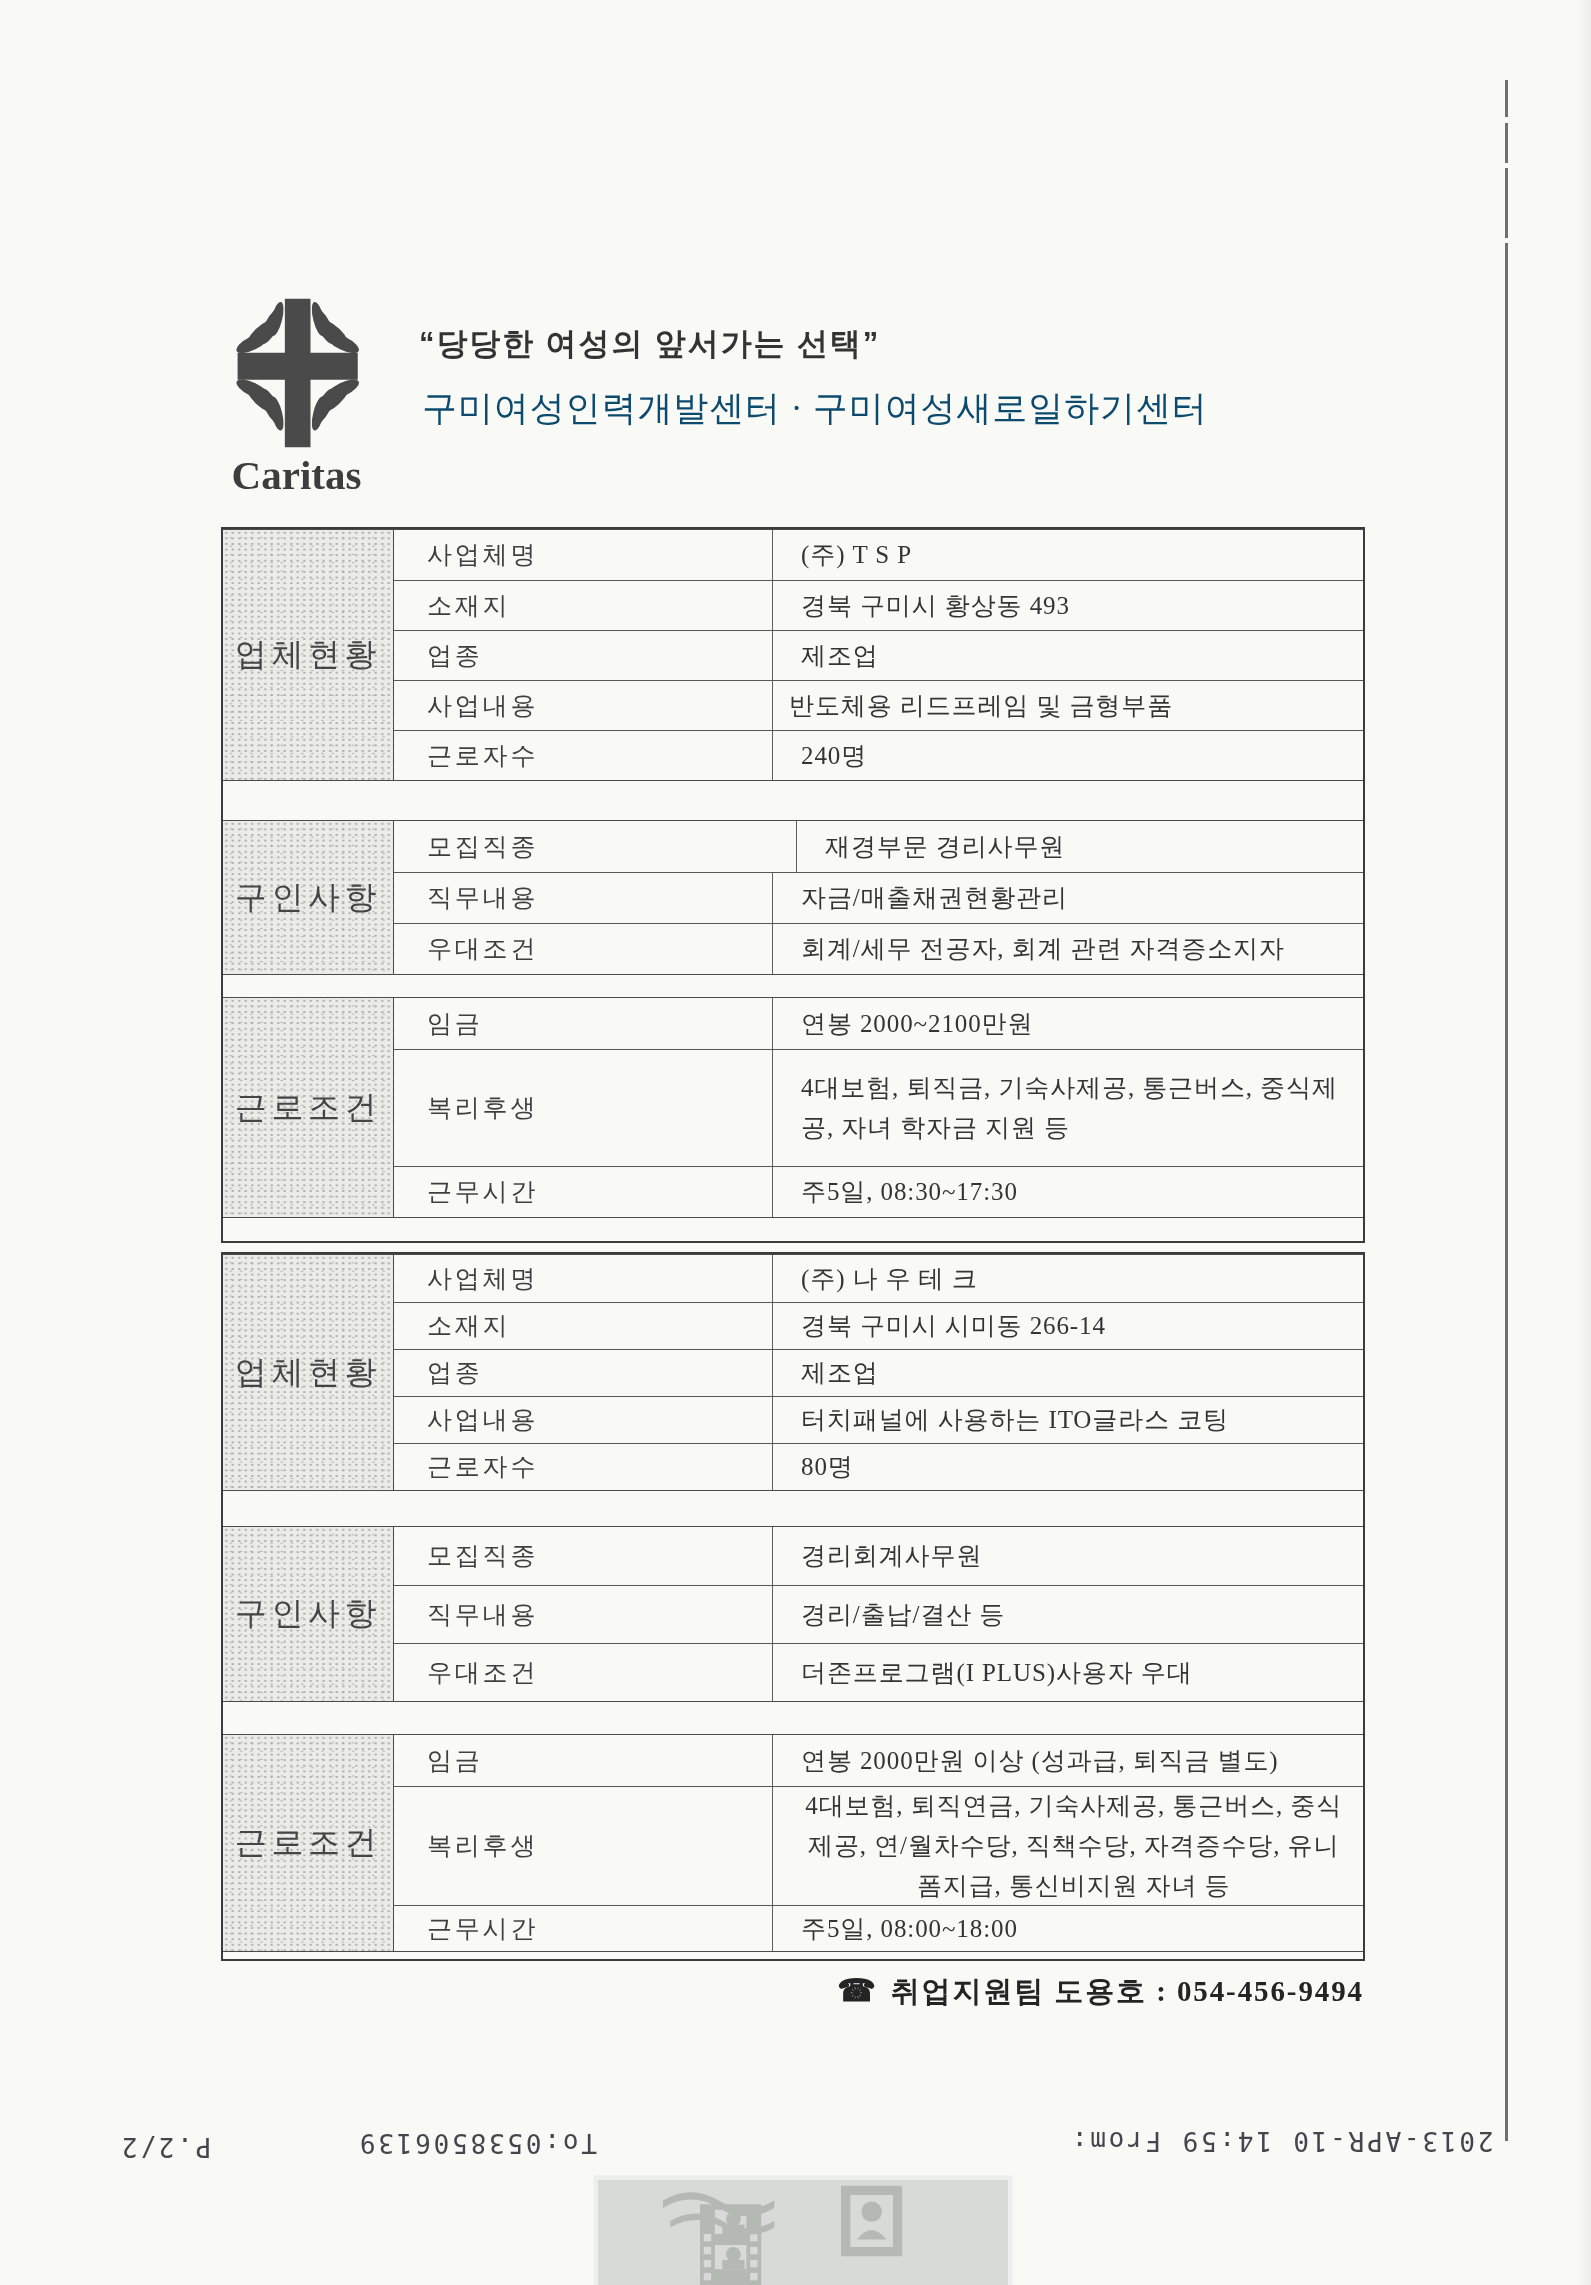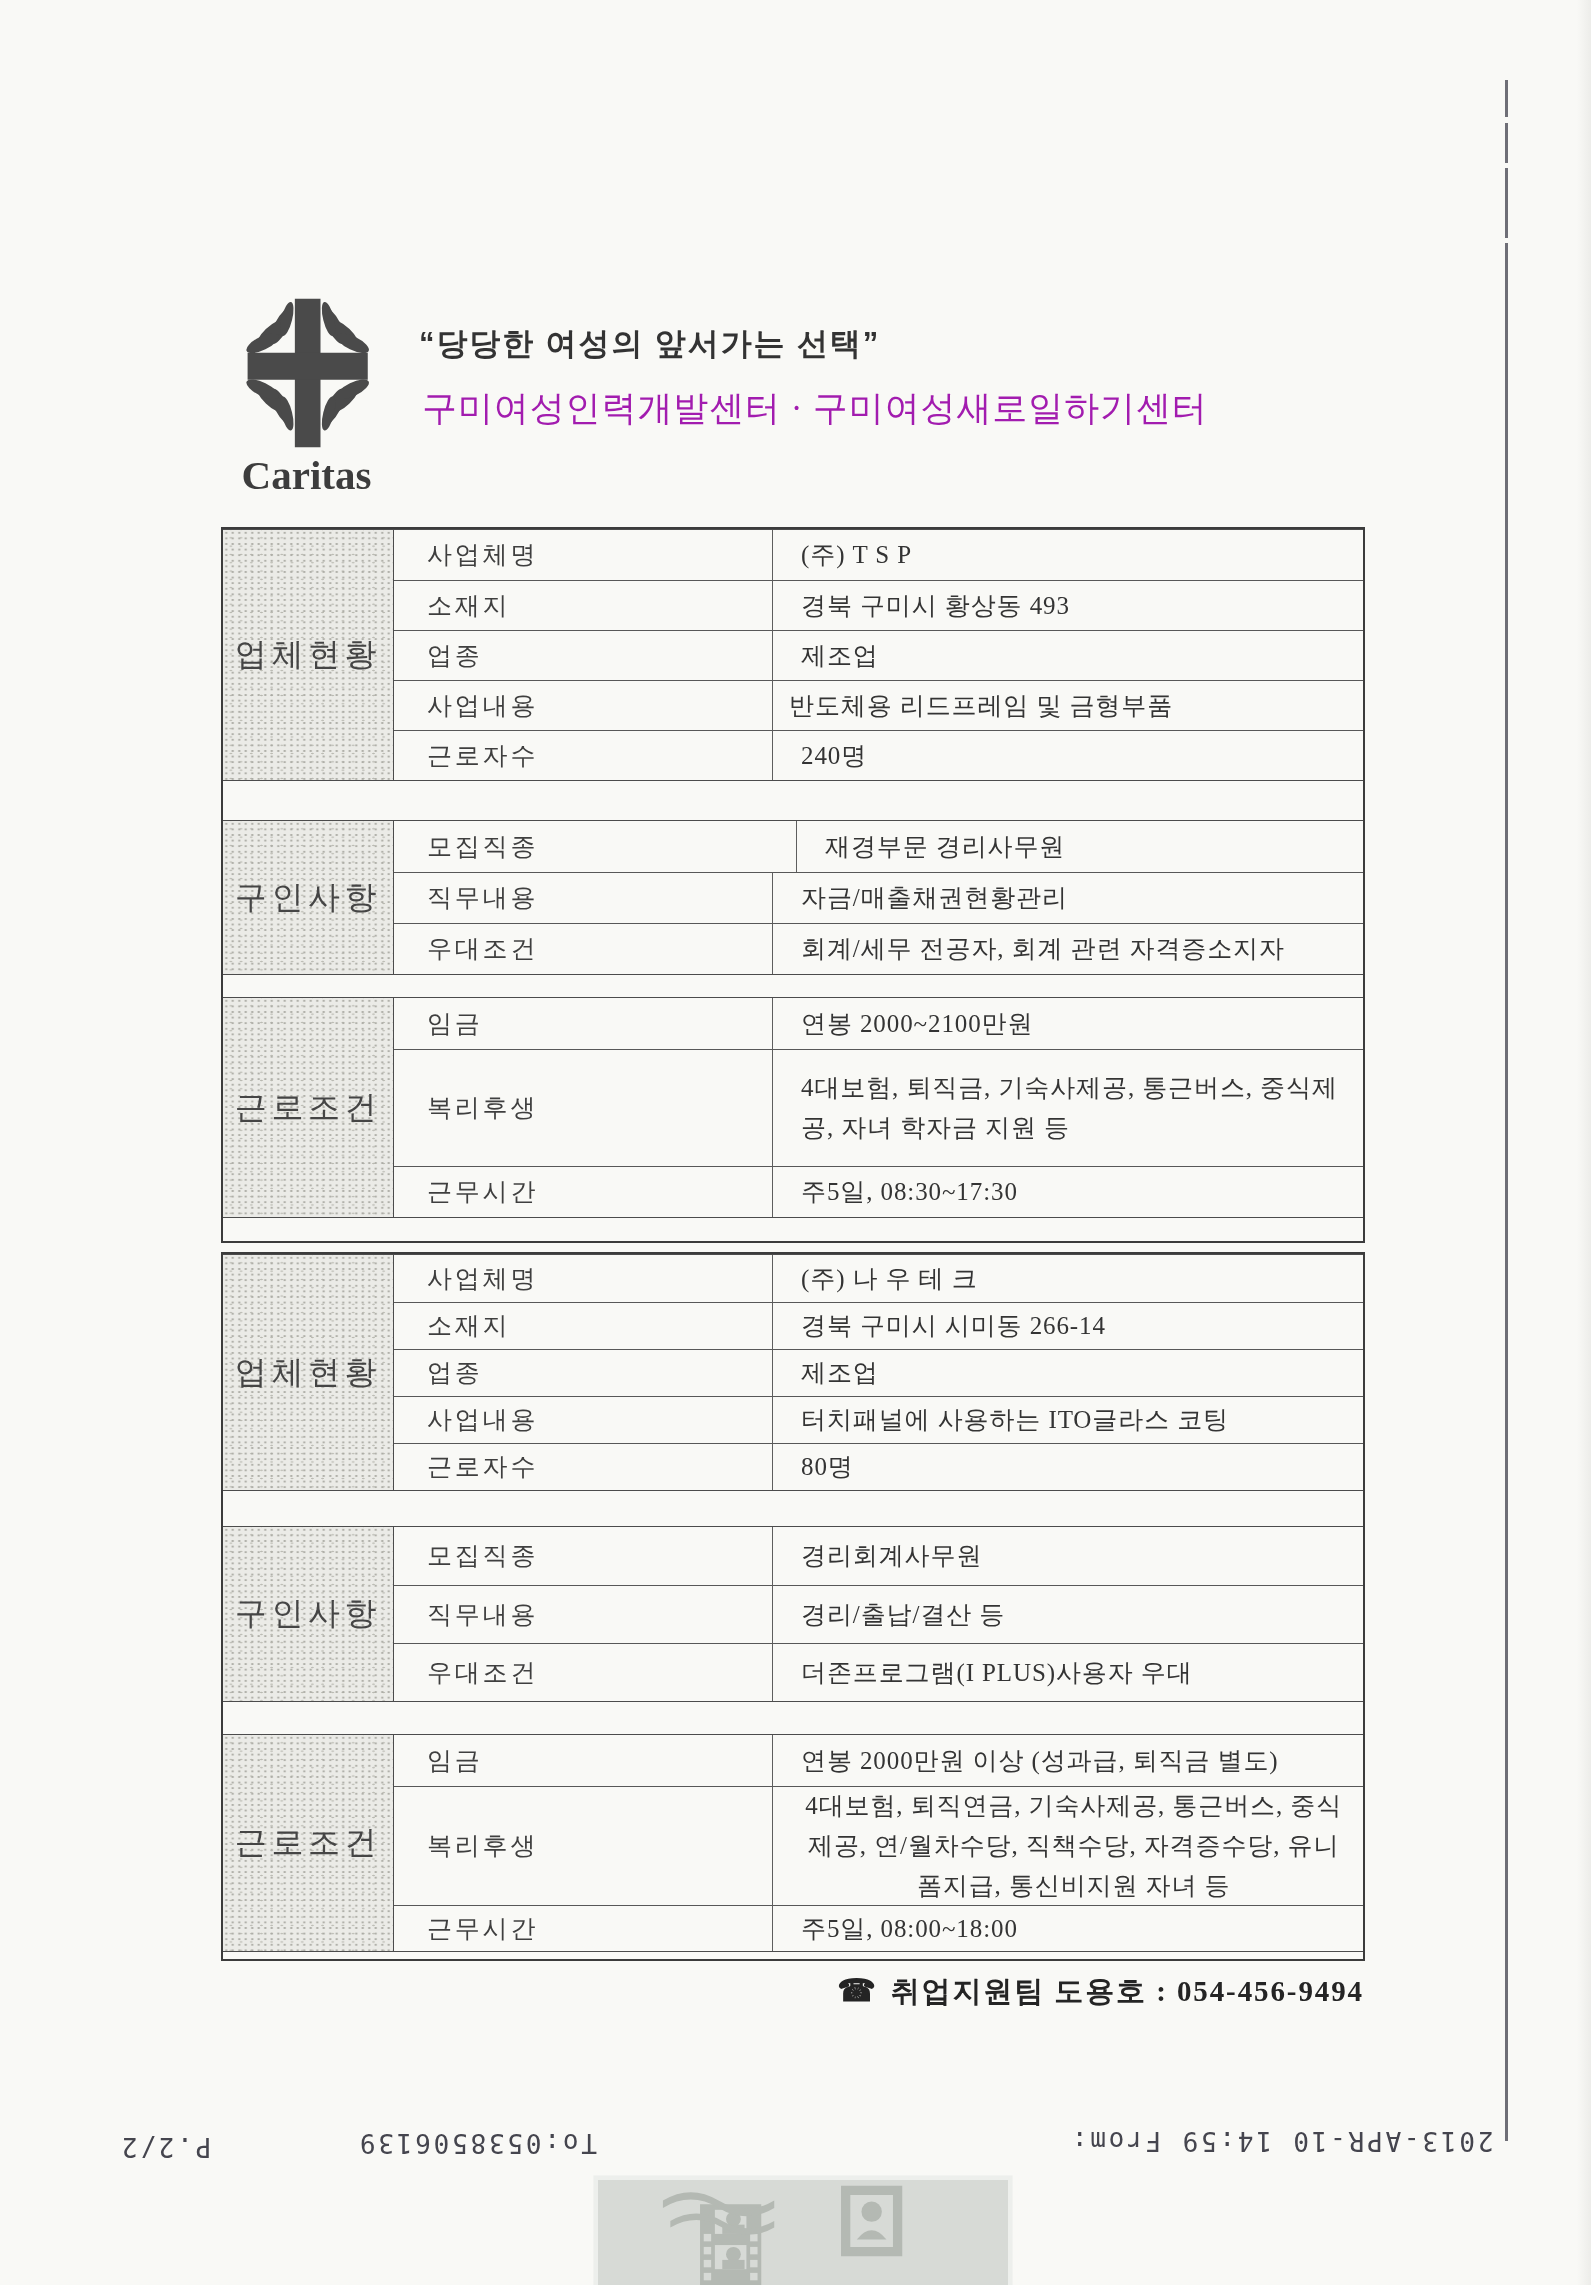--- a/index.html
+++ b/index.html
@@ -10,31 +10,31 @@
     color:#2e2e2e;
   }
   .page::after{ 
     content:""; position:absolute; top:0; right:0; width:15px; height:100%;
     background:linear-gradient(to right,rgba(0,0,0,0),rgba(120,120,115,0.10));
     pointer-events:none;
   }
 
   
   .letterhead{position:absolute; left:0; top:0; width:100%; height:519px;}
-  .logo-block{position:absolute; left:223px; top:295px; width:167px; text-align:center;}
+  .logo-block{position:absolute; left:213px; top:295px; width:167px; text-align:center;}
   .logo-block svg{display:block; margin:0 auto;}
   .logo-word{font-weight:bold; font-size:41px; letter-spacing:0px; color:#3d3d3d; margin-top:0px;}
   .slogan{
     position:absolute; left:419px; top:323px;
     font-size:31px; font-weight:800; letter-spacing:1.9px; color:#333;
     font-family:"Liberation Sans","DejaVu Sans",sans-serif;
   }
   .org-line{
     position:absolute; left:422px; top:385px;
-    font-size:35px; letter-spacing:0.9px; color:#a21caf;
+    font-size:35px; letter-spacing:0.9px; color:#0c4a6e;
   }
 
   
   .jobtable{
     position:absolute; left:221px; width:1144px;
     border:2.8px solid #3c3c3c; box-sizing:border-box;
     background:transparent;
   }
   #table1{top:527px; height:716px;}
   #table2{top:1252px; height:709px;}

